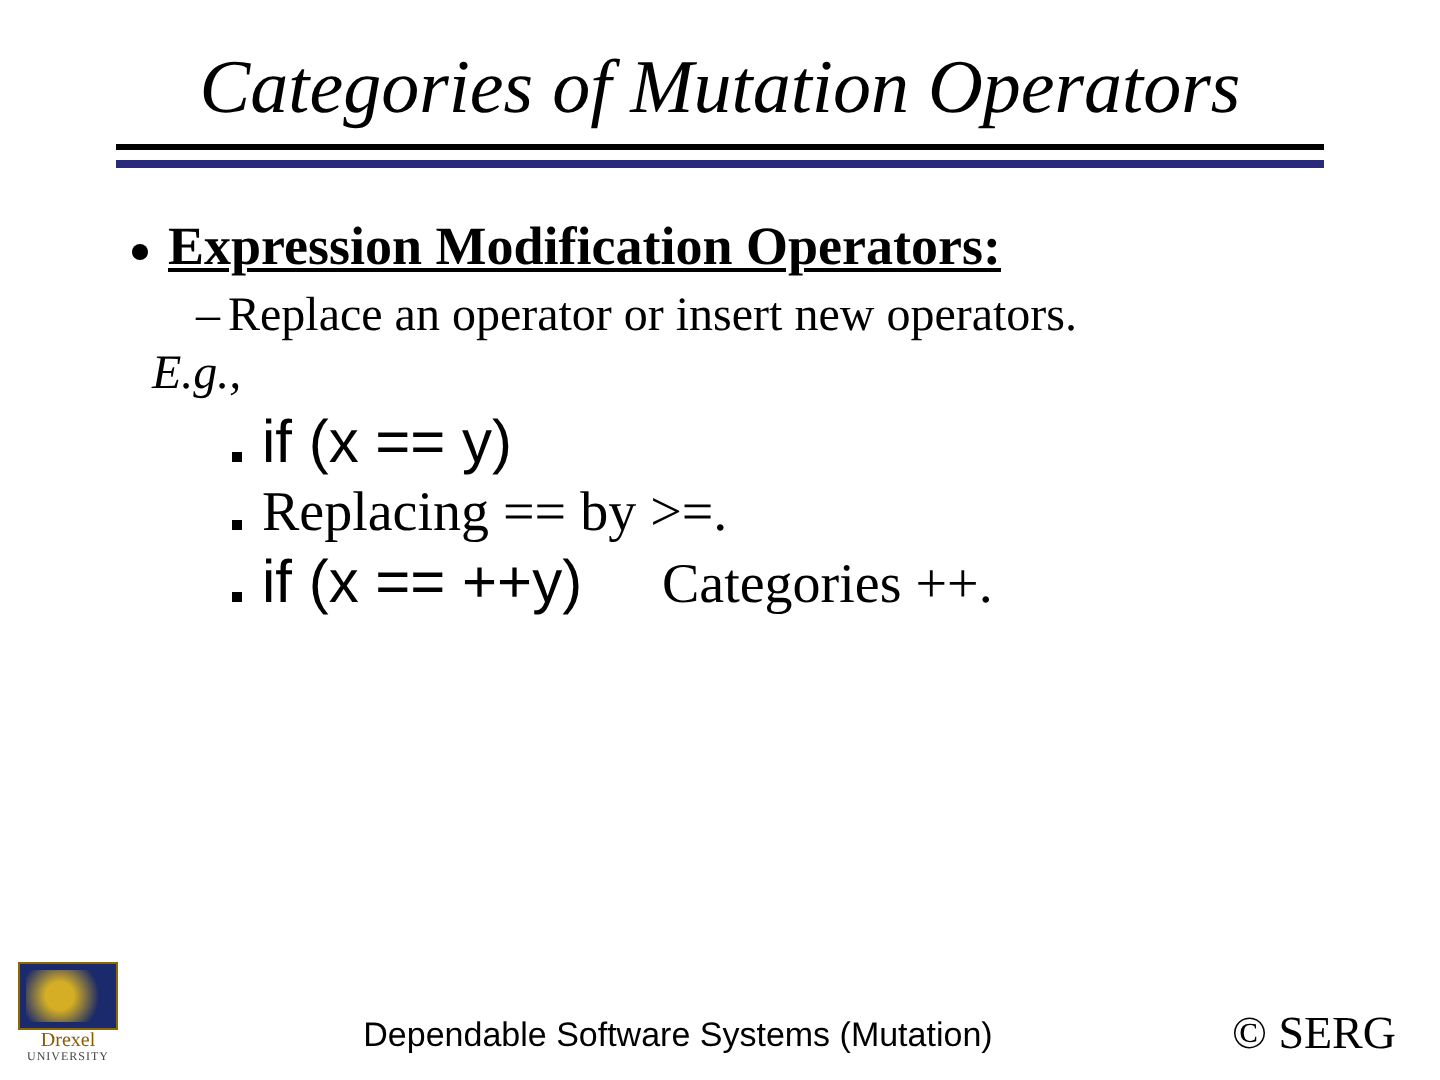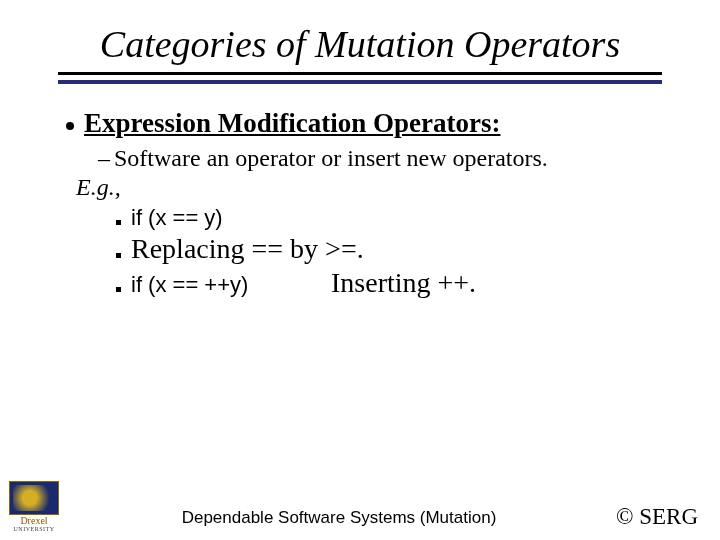--- a/index.html
+++ b/index.html
@@ -58,21 +58,21 @@
     display: flex;
     align-items: baseline;
     margin-top: 2px;
   }
   .tinydot {
     width: 5px; height: 5px; background: #000;
     margin-right: 10px; margin-top: 12px; flex-shrink: 0;
   }
   .code {
     font-family: "Comic Sans MS", "Segoe UI", sans-serif;
-    font-size: 22px;
+    font-size: 30px;
     width: 200px;
   }
   .annot {
     font-family: "Times New Roman", serif;
     font-size: 28px;
   }
   .footer {
     position: absolute;
     bottom: 8px;
     left: 0; right: 0;
@@ -138,38 +138,38 @@
   <div class="rule2"></div>
 </div>
 
 <div class="content">
   <div class="h1line">
     <span class="dot1"></span>
     <span class="underline">Expression Modification Operators:</span>
   </div>
 
   <div class="sub1">
-    <span class="dash">–</span><span>Software an operator or insert new operators.</span>
+    <span class="dash">–</span><span>Replace an operator or insert new operators.</span>
   </div>
   <div class="sub1 eg">E.g.,</div>
 
   <div class="code-block">
     <div class="code-row">
       <span class="tinydot"></span>
       <span class="code">if (x == y)</span>
       <span class="annot"></span>
     </div>
     <div class="code-row">
       <span class="tinydot"></span>
       <span class="annot">Replacing == by &gt;=.</span>
     </div>
     <div class="code-row">
       <span class="tinydot"></span>
       <span class="code">if (x == ++y)</span>
-      <span class="annot">Inserting ++.</span>
+      <span class="annot">Categories ++.</span>
     </div>
   </div>
 </div>
 
 <div class="footer">
   <div class="logo">
     <div class="logo-box"></div>
     <div class="logo-label">Drexel</div>
     <div class="logo-univ">UNIVERSITY</div>
   </div>

